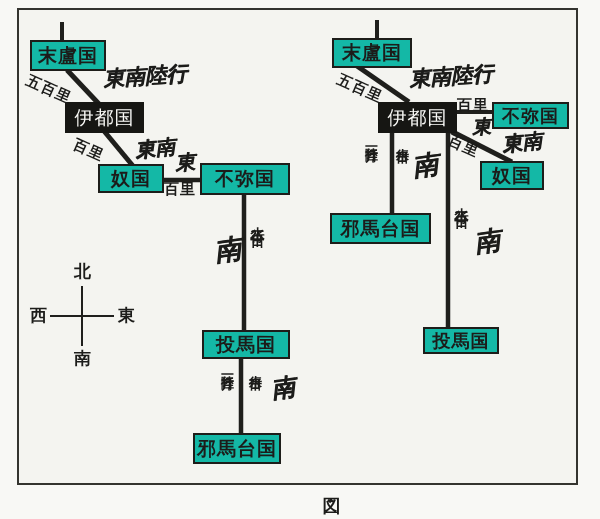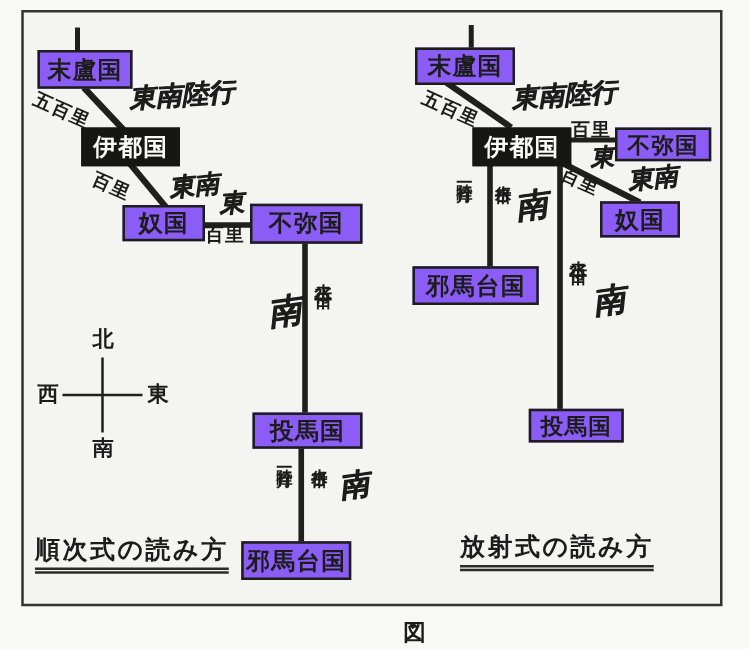--- a/index.html
+++ b/index.html
@@ -9,25 +9,25 @@
     font-family:"Liberation Sans", sans-serif; color:#1c1c1a;
   }
   .frame {
     position:absolute; left:17px; top:8px; width:561px; height:477px;
     border:2px solid #34342f; background:#f4f4f0; box-sizing:border-box;
   }
   svg.lines { position:absolute; left:0; top:0; width:600px; height:519px; pointer-events:none; }
   .node {
     position:absolute; box-sizing:border-box;
     display:flex; align-items:center; justify-content:center;
-    background:#8b5cf6; border:2px solid #1d1d1a;
+    background:#14b8a6; border:2px solid #1d1d1a;
     font-family:"Liberation Serif", serif;
     font-size:19px; font-weight:600; letter-spacing:1px; white-space:nowrap;
   }
-  .node.dark { background:#161613; border-color:#161613; color:#fbfbf8; font-weight:700; }
+  .node.dark { background:#161613; border-color:#161613; color:#fbfbf8; font-weight:400; }
   .lbl { position:absolute; font-family:"Liberation Serif", serif; white-space:nowrap; line-height:1; }
   .dist { font-size:15px; font-weight:600; letter-spacing:1px; }
   .rot  { transform:rotate(24deg); transform-origin:left top; display:inline-block; }
   .vtext {
     writing-mode:vertical-rl; text-orientation:upright;
     font-size:14px; font-weight:600; letter-spacing:2px;
   }
   .vtext.sm { font-size:13px; letter-spacing:1px; }
   .hand {
     font-family:"DejaVu Serif", serif; font-style:italic; font-weight:bold;
@@ -89,40 +89,38 @@
   <span class="lbl hand" style="left:214px;top:236px;font-size:27px;transform:rotate(-8deg)">南</span>
   <span class="lbl vtext sm" style="left:221px;top:365px">陸行一月</span>
   <span class="lbl vtext sm" style="left:249px;top:365px">水行十日</span>
   <span class="lbl hand" style="left:271px;top:376px;font-size:24px;transform:rotate(-8deg)">南</span>
 
   <span class="compass-lbl" style="left:74px;top:263px">北</span>
   <span class="compass-lbl" style="left:30px;top:307px">西</span>
   <span class="compass-lbl" style="left:118px;top:307px">東</span>
   <span class="compass-lbl" style="left:74px;top:350px">南</span>
 
-  <div class="method" style="left:28px;top:429px">順次式の読み方</div>
 
   <div class="node" style="left:332px;top:38px;width:80px;height:30px">末盧国</div>
   <div class="node dark" style="left:378px;top:102px;width:79px;height:31px">伊都国</div>
   <div class="node" style="left:492px;top:102px;width:77px;height:27px;font-size:18px">不弥国</div>
   <div class="node" style="left:480px;top:161px;width:64px;height:29px">奴国</div>
   <div class="node" style="left:330px;top:213px;width:101px;height:31px">邪馬台国</div>
   <div class="node" style="left:423px;top:327px;width:76px;height:27px;font-size:18px">投馬国</div>
 
   <span class="lbl dist" style="left:341px;top:72px"><span class="rot">五百里</span></span>
   <span class="lbl hand" style="left:409px;top:65px;font-size:21px;transform:rotate(-4deg)">東南陸行</span>
   <span class="lbl dist" style="left:457px;top:98px">百里</span>
   <span class="lbl hand" style="left:472px;top:117px;font-size:19px;transform:rotate(-3deg)">東</span>
   <span class="lbl dist" style="left:452px;top:133px"><span class="rot">百里</span></span>
   <span class="lbl hand" style="left:502px;top:132px;font-size:20px;transform:rotate(-6deg)">東南</span>
   <span class="lbl vtext sm" style="left:365px;top:137px">陸行一月</span>
   <span class="lbl vtext sm" style="left:396px;top:138px">水行十日</span>
   <span class="lbl hand" style="left:412px;top:152px;font-size:26px;transform:rotate(-8deg)">南</span>
   <span class="lbl vtext" style="left:454px;top:197px">水行二十日</span>
   <span class="lbl hand" style="left:474px;top:228px;font-size:26px;transform:rotate(-8deg)">南</span>
 
-  <div class="method" style="left:368px;top:427px">放射式の読み方</div>
 
   <div class="caption">
     <span>図</span>
   </div>
 
 </div>
 
 </body></html>

